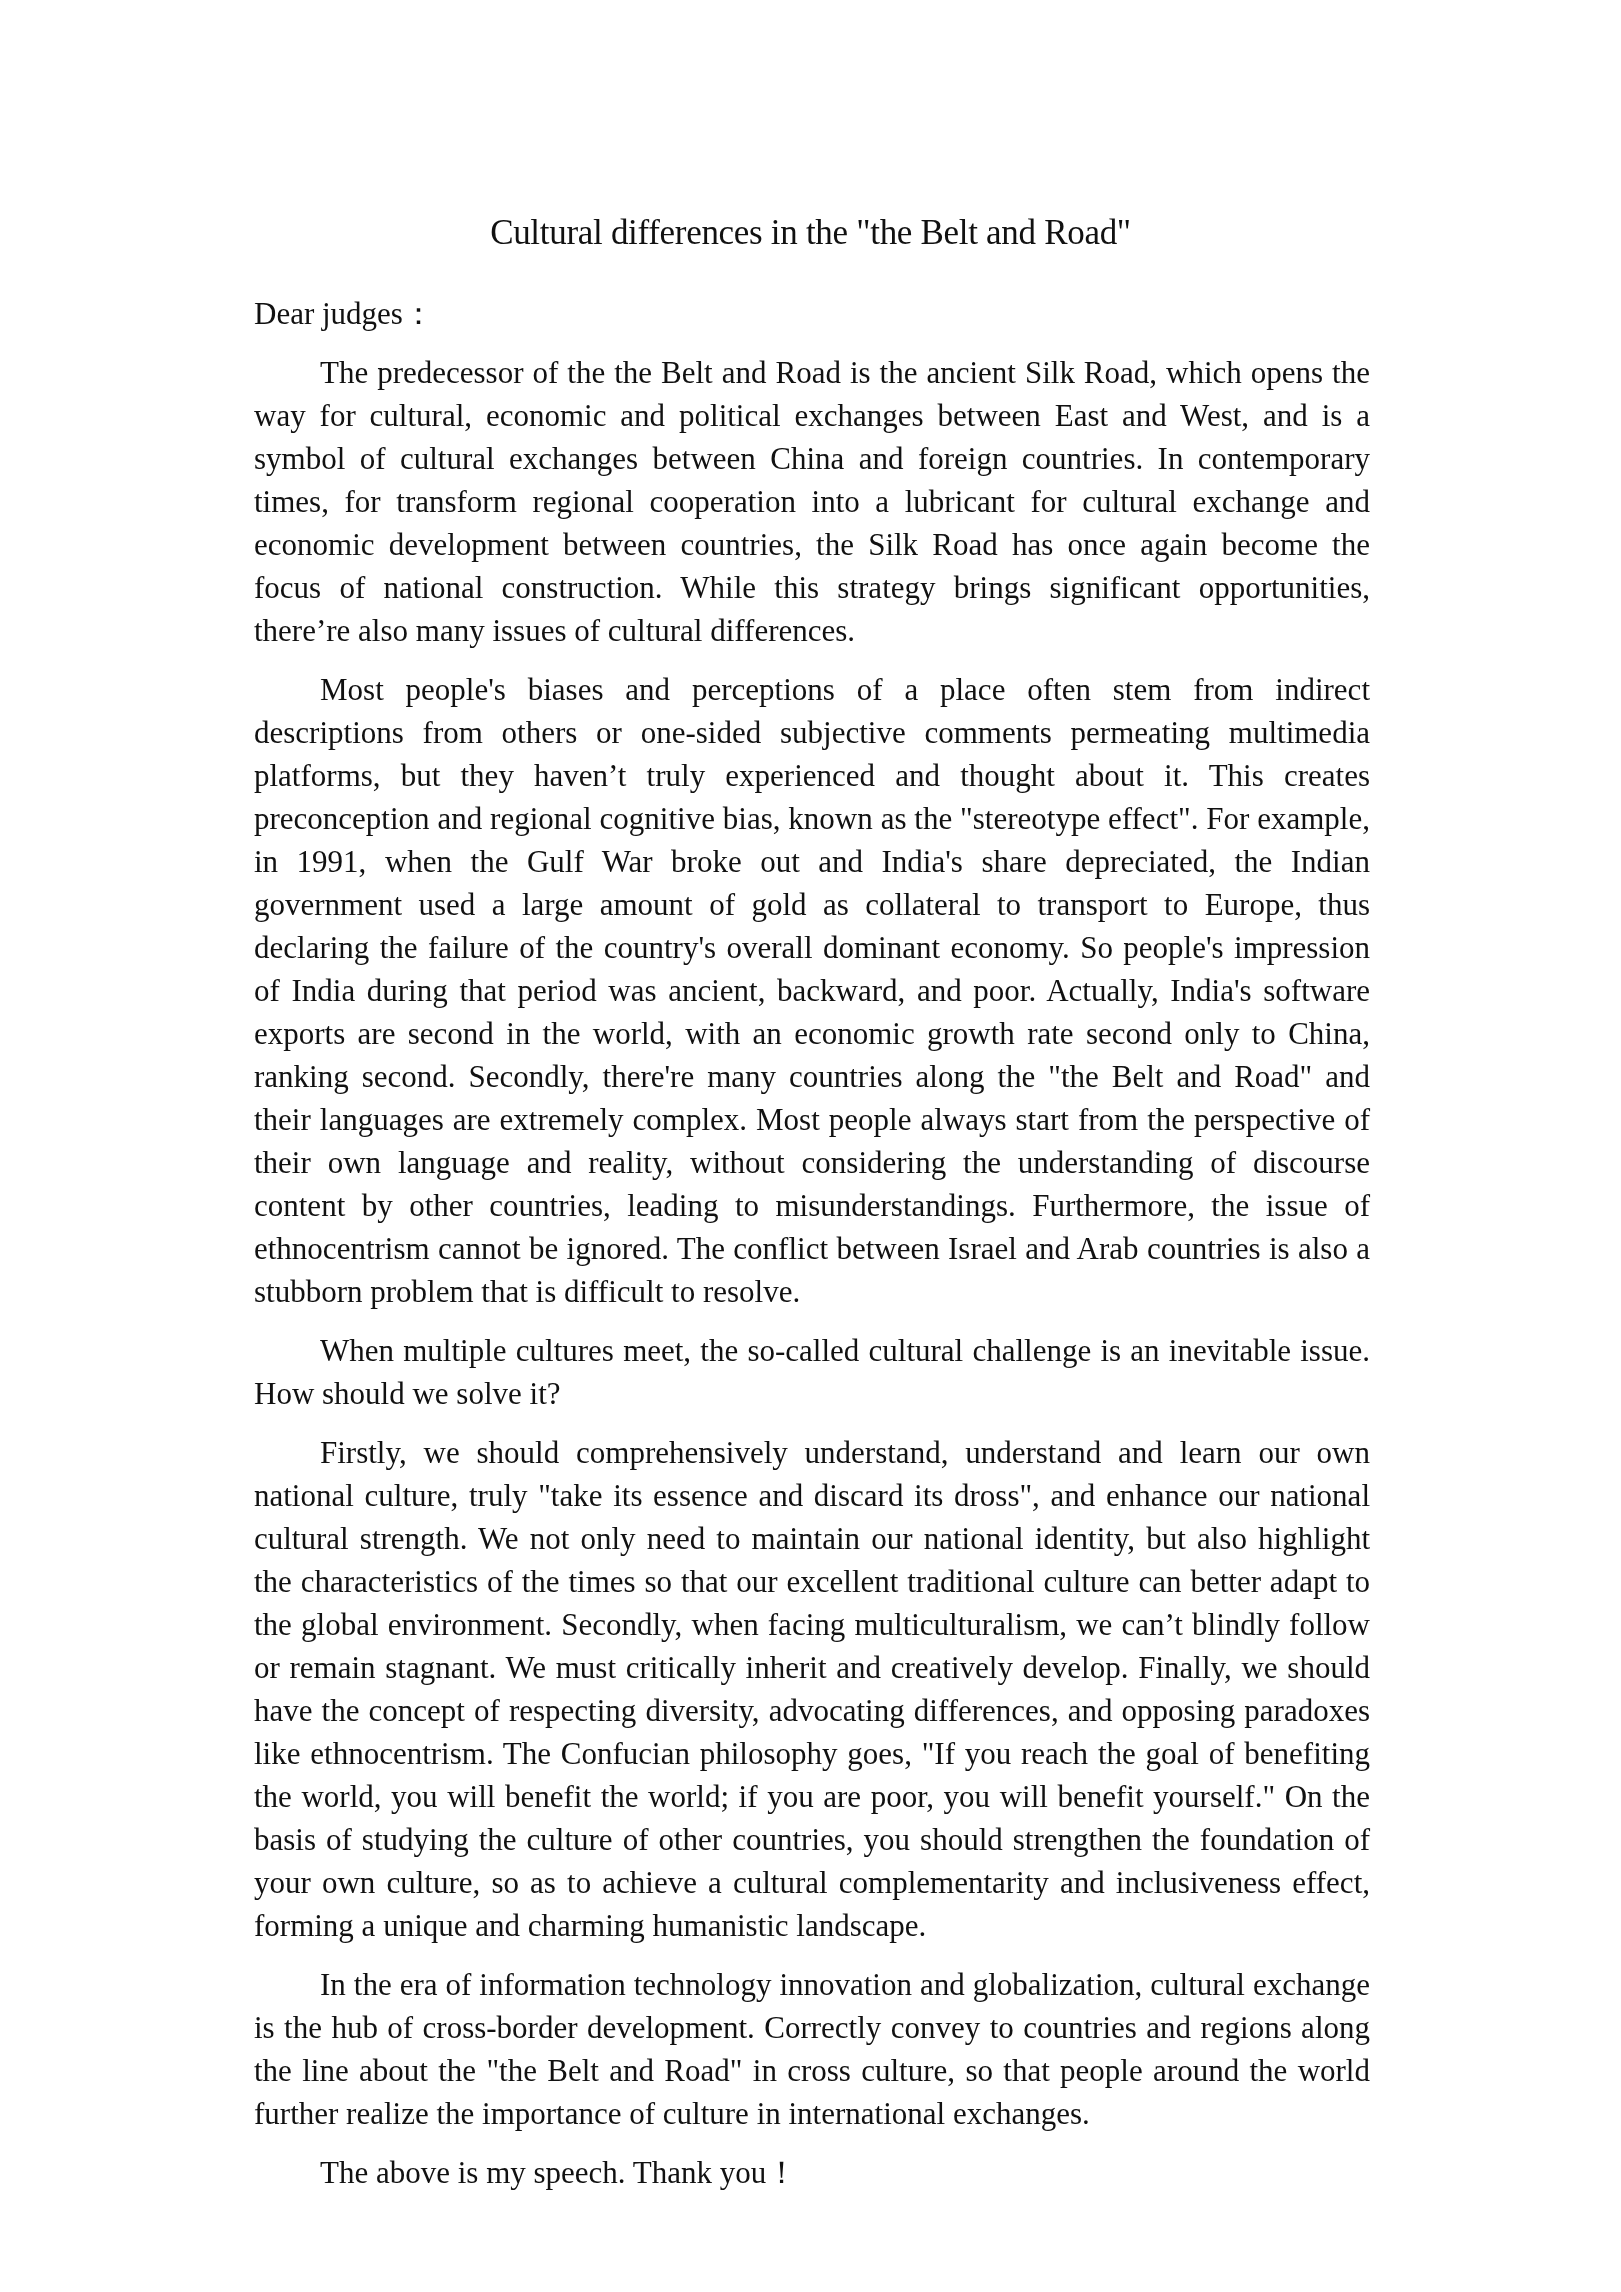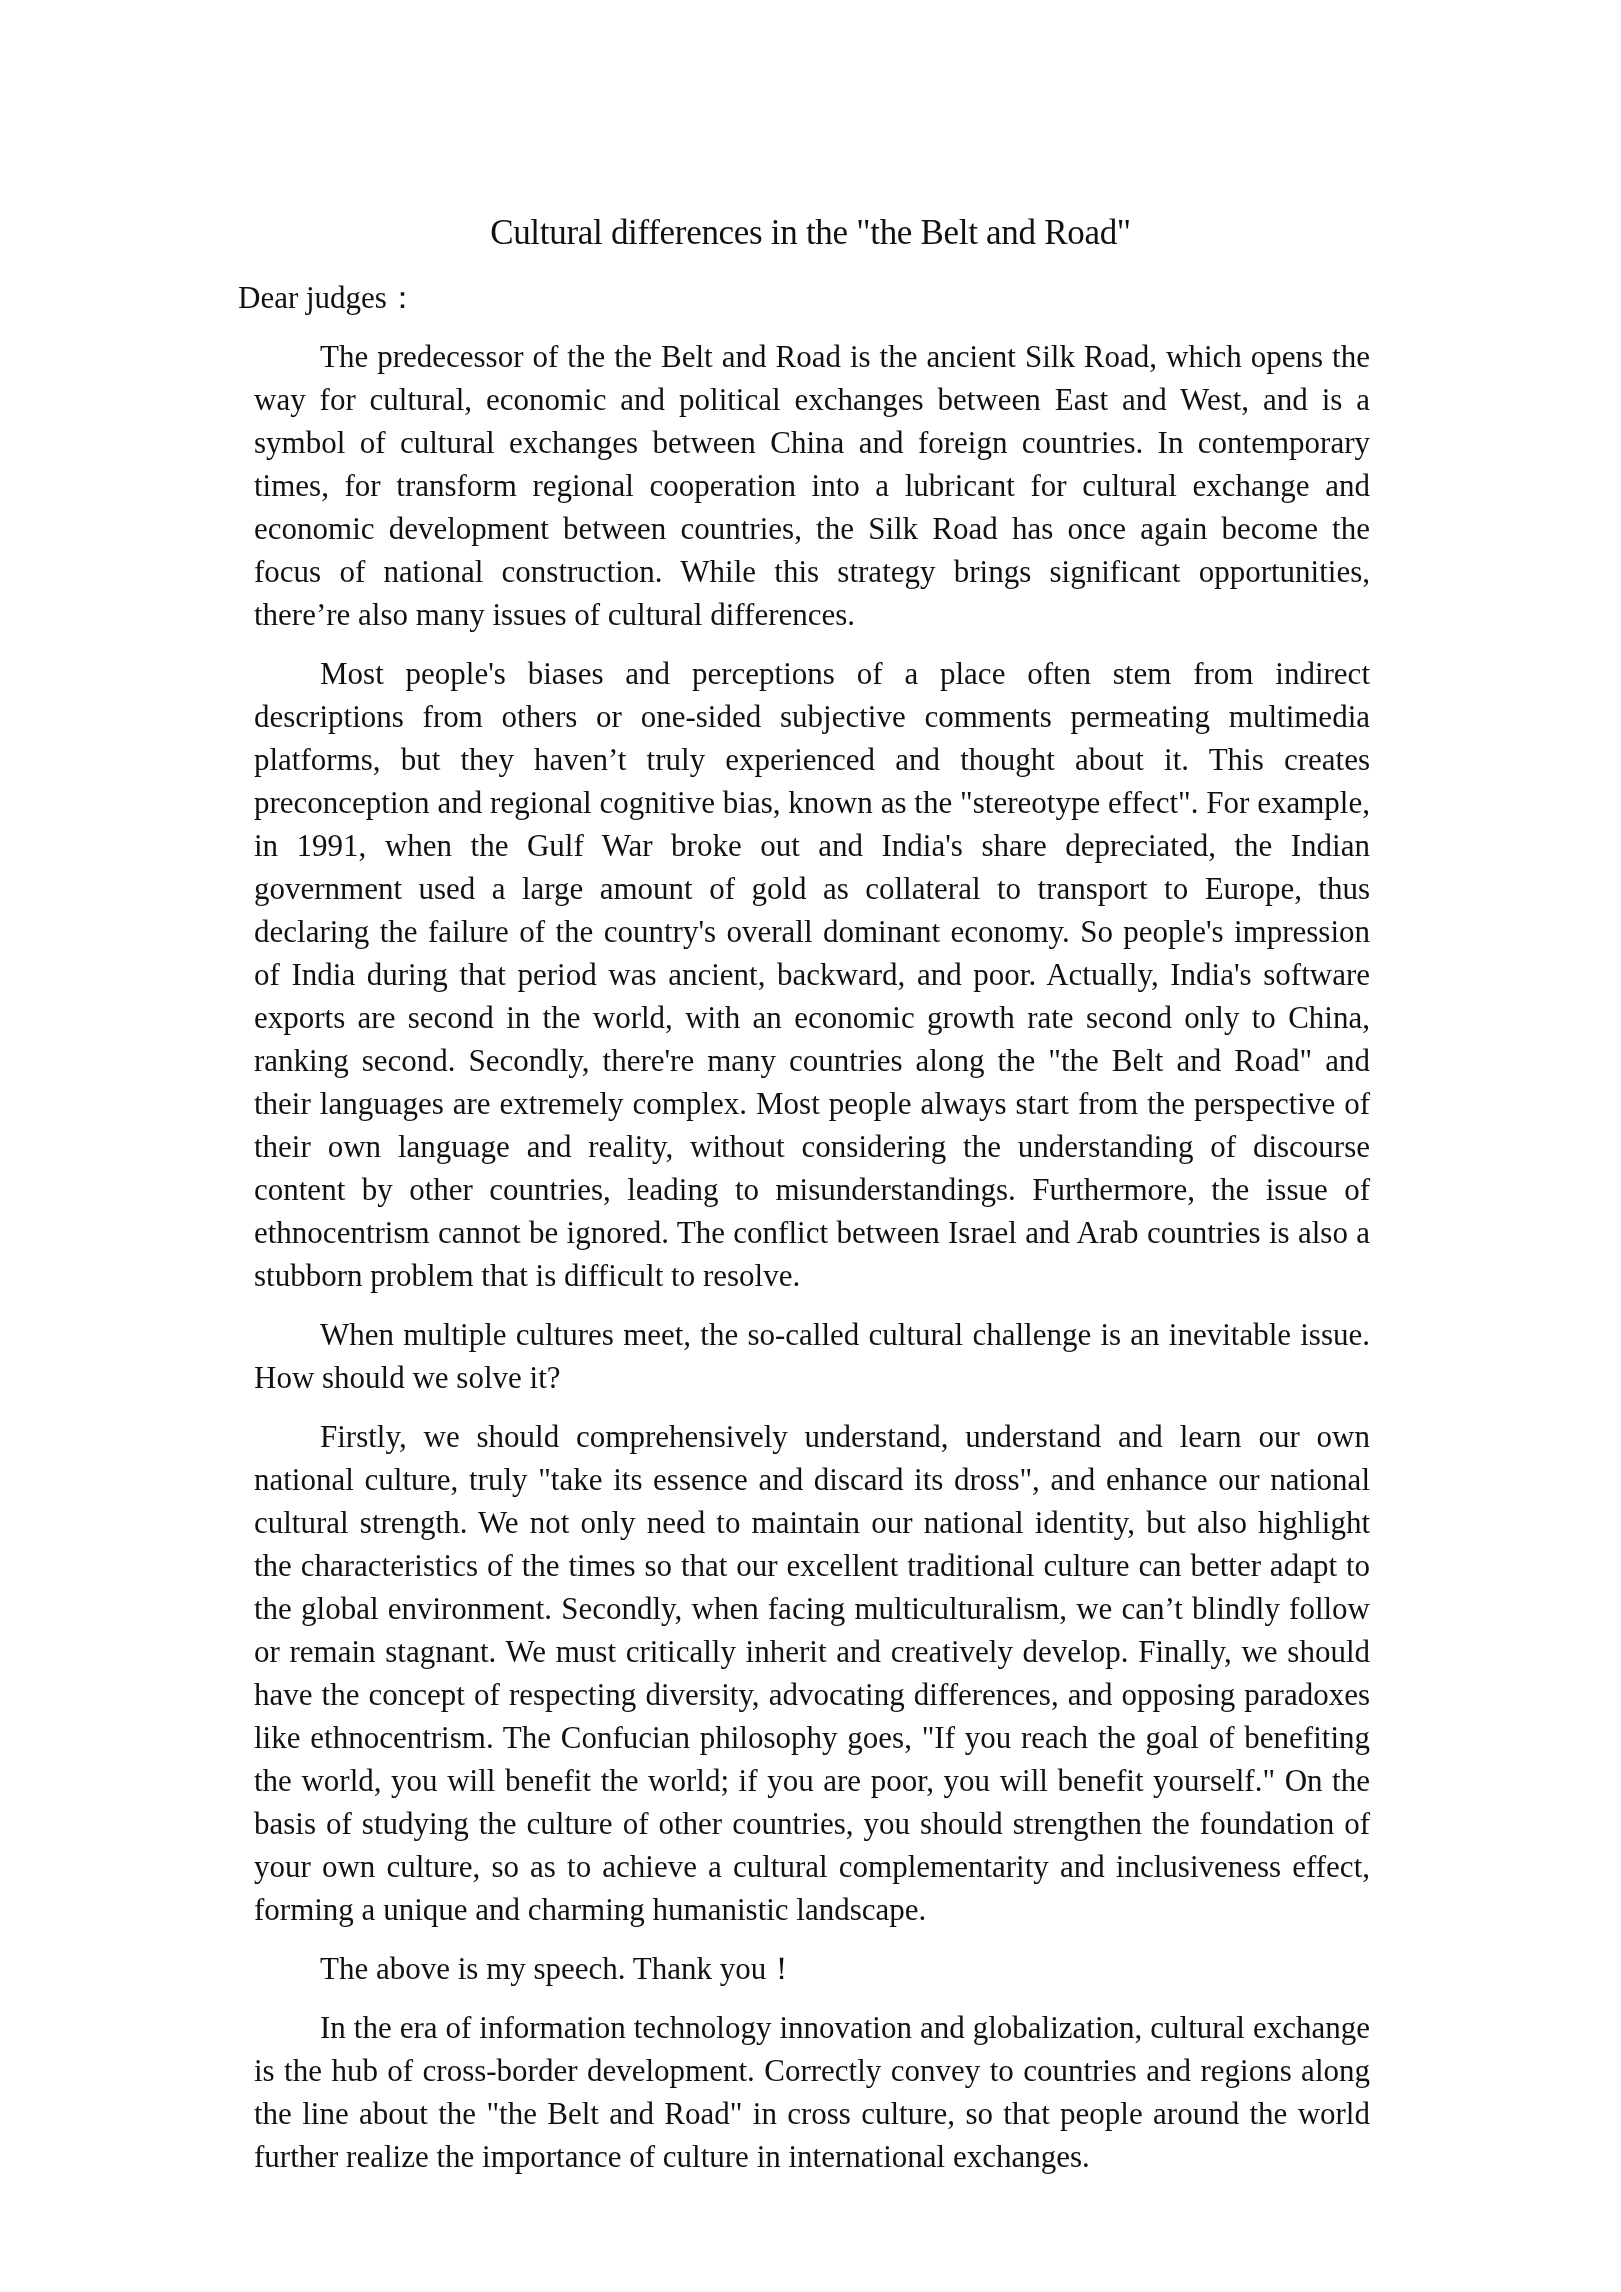--- a/index.html
+++ b/index.html
@@ -37,21 +37,21 @@
     }
     .body {
       position: absolute;
       left: 238px;
       top: 276px;
       width: 1148px;
       font-size: 31px;
       line-height: 43px;
     }
     .salutation {
-      margin: 0;
+      margin: 16px;
       text-align: left;
     }
     .para {
       margin: 16px;
       text-indent: 66px;
       text-align: justify;
       text-align-last: left;
     }
   </style>
 </head>
@@ -59,17 +59,17 @@
 
 <div class="page">
   <h1 class="title">Cultural differences in the "the Belt and Road"</h1>
 
   <div class="body">
     <p class="salutation">Dear judges：</p>
     <p class="para">The predecessor of the the Belt and Road is the ancient Silk Road, which opens the way for cultural, economic and political exchanges between East and West, and is a symbol of cultural exchanges between China and foreign countries. In contemporary times, for transform regional cooperation into a lubricant for cultural exchange and economic development between countries, the Silk Road has once again become the focus of national construction. While this strategy brings significant opportunities, there’re also many issues of cultural differences.</p>
     <p class="para">Most people's biases and perceptions of a place often stem from indirect descriptions from others or one-sided subjective comments permeating multimedia platforms, but they haven’t truly experienced and thought about it. This creates preconception and regional cognitive bias, known as the "stereotype effect". For example, in 1991, when the Gulf War broke out and India's share depreciated, the Indian government used a large amount of gold as collateral to transport to Europe, thus declaring the failure of the country's overall dominant economy. So people's impression of India during that period was ancient, backward, and poor. Actually, India's software exports are second in the world, with an economic growth rate second only to China, ranking second. Secondly, there're many countries along the "the Belt and Road" and their languages are extremely complex. Most people always start from the perspective of their own language and reality, without considering the understanding of discourse content by other countries, leading to misunderstandings. Furthermore, the issue of ethnocentrism cannot be ignored. The conflict between Israel and Arab countries is also a stubborn problem that is difficult to resolve.</p>
     <p class="para">When multiple cultures meet, the so-called cultural challenge is an inevitable issue. How should we solve it?</p>
     <p class="para">Firstly, we should comprehensively understand, understand and learn our own national culture, truly "take its essence and discard its dross", and enhance our national cultural strength. We not only need to maintain our national identity, but also highlight the characteristics of the times so that our excellent traditional culture can better adapt to the global environment. Secondly, when facing multiculturalism, we can’t blindly follow or remain stagnant. We must critically inherit and creatively develop. Finally, we should have the concept of respecting diversity, advocating differences, and opposing paradoxes like ethnocentrism. The Confucian philosophy goes, "If you reach the goal of benefiting the world, you will benefit the world; if you are poor, you will benefit yourself."    On the basis of studying the culture of other countries, you should strengthen the foundation of your own culture, so as to achieve a cultural complementarity and inclusiveness effect, forming a unique and charming humanistic landscape.</p>
+    <p class="para">In the era of information technology innovation and globalization, cultural exchange is the hub of cross-border development. Correctly convey to countries and regions along the line about the "the Belt and Road" in cross culture, so that people around the world further realize the importance of culture in international exchanges.</p>
     <p class="para">The above is my speech. Thank you！</p>
-    <p class="para">In the era of information technology innovation and globalization, cultural exchange is the hub of cross-border development. Correctly convey to countries and regions along the line about the "the Belt and Road" in cross culture, so that people around the world further realize the importance of culture in international exchanges.</p>
   </div>
 </div>
 
 
 </body></html>

